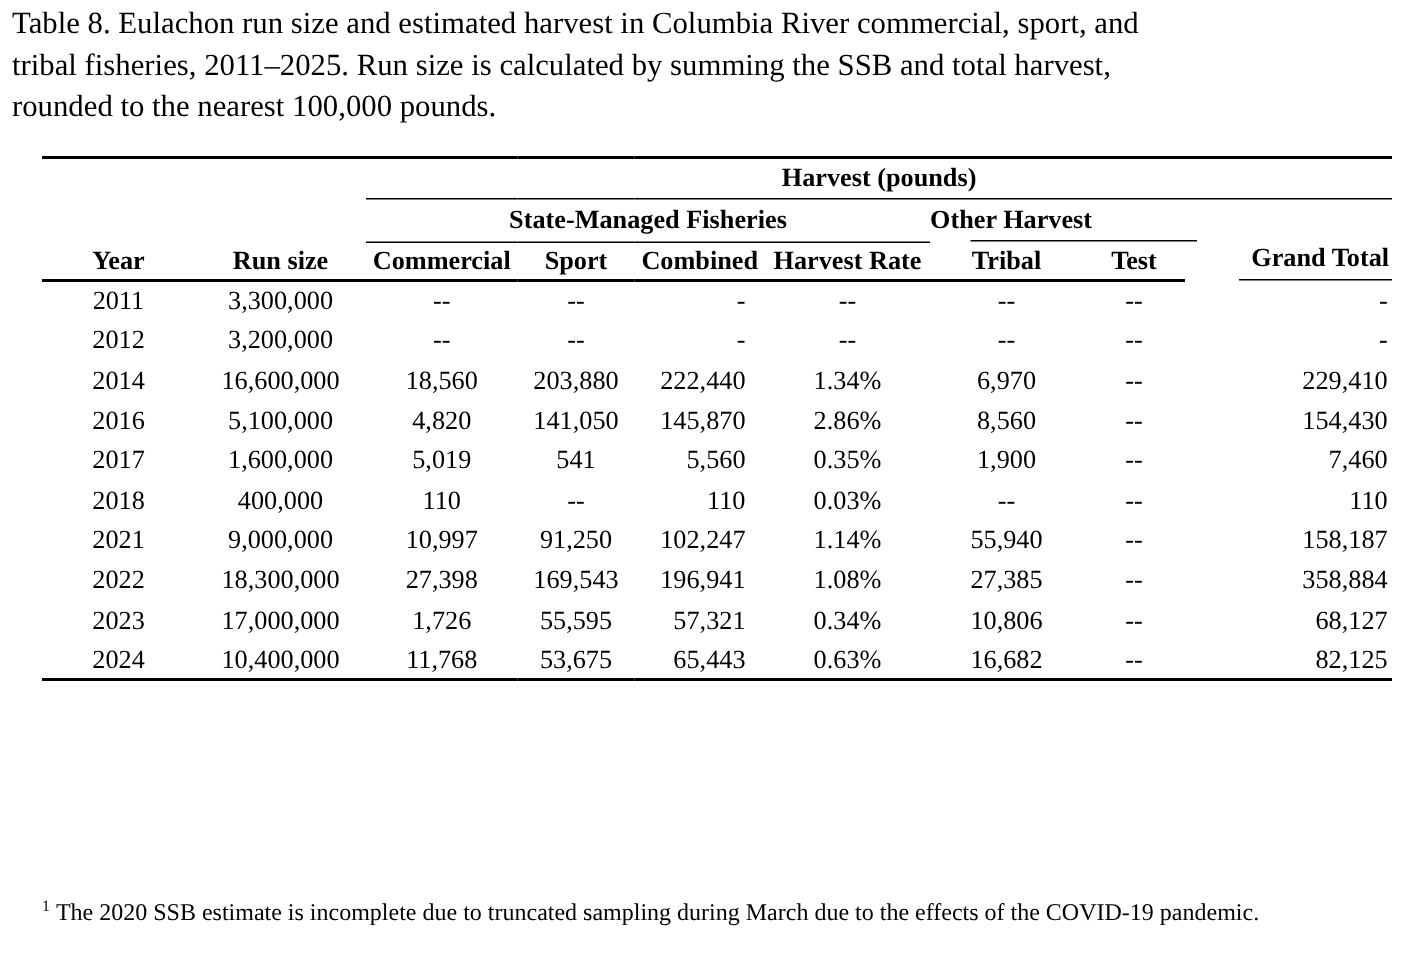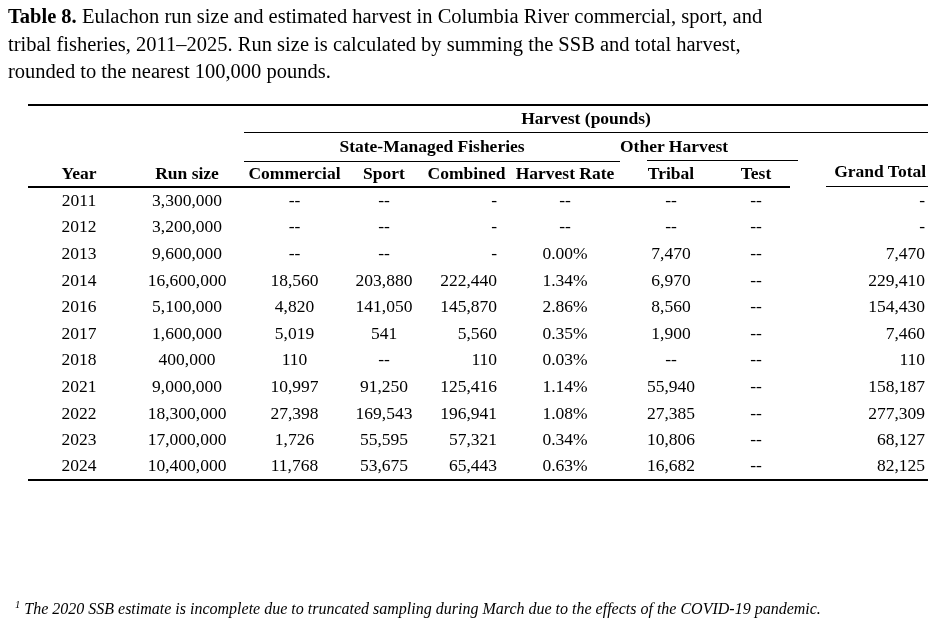--- a/index.html
+++ b/index.html
@@ -9,21 +9,21 @@
     font-family: "Liberation Serif", "DejaVu Serif", serif;
     color: #000;
   }
 
   
   .caption {
     position: absolute; left: 8px; top: 3px;
     font-size: 20.5px; line-height: 27.5px;
     white-space: nowrap;
   }
-  .caption b { font-weight: bold; }
+  .caption b { font-weight: normal; }
 
   
   table.harvest {
     position: absolute; left: 28px; top: 104px;
     width: 900px; table-layout: fixed; border-collapse: collapse;
     border-top: 2.5px solid #000; border-bottom: 2.5px solid #000;
     font-size: 17.5px;
   }
   col.c-year  { width: 102px; }
   col.c-run   { width: 114px; }
@@ -62,22 +62,22 @@
     display: inline-block;
     border-bottom: 1.7px solid #000;
     padding: 0 2px 4px 8px;
     font-family: Liberation Serif, serif;
   }
 
   sup.fn-mark { font-size: 11px; line-height: 0; }
 
   
   .footnote {
-    position: absolute; left: 15px; top: 600px;
-    font-style: italic; font-size: 16px;
+    position: absolute; left: 28px; top: 600px;
+    font-size: 16px;
   }
   .footnote sup { font-size: 10.5px; line-height: 0; margin-right: 4px; }
 </style>
 </head>
 <body>
 
 <div class="caption">
   <div><b>Table 8.</b> <span>Eulachon run size and estimated harvest in Columbia River commercial, sport, and</span></div>
   <div>tribal fisheries, 2011–2025. Run size is calculated by summing the SSB and total harvest,</div>
   <div>rounded to the nearest 100,000 pounds.</div>
@@ -138,31 +138,20 @@
         <td class="center">3,200,000</td>
         <td class="center">--</td>
         <td class="center">--</td>
         <td class="right comb">-</td>
         <td class="center">--</td>
         <td class="center">--</td>
         <td class="center">--</td>
         <td class="right grand">-</td>
       </tr>
       <tr>
-        <td class="center">2013</td>
-        <td class="center">9,600,000</td>
-        <td class="center">--</td>
-        <td class="center">--</td>
-        <td class="right comb">-</td>
-        <td class="center">0.00%</td>
-        <td class="center">7,470</td>
-        <td class="center">--</td>
-        <td class="right grand">7,470</td>
-      </tr>
-      <tr>
         <td class="center">2014</td>
         <td class="center">16,600,000</td>
         <td class="center">18,560</td>
         <td class="center">203,880</td>
         <td class="right comb">222,440</td>
         <td class="center">1.34%</td>
         <td class="center">6,970</td>
         <td class="center">--</td>
         <td class="right grand">229,410</td>
       </tr>
@@ -197,36 +186,36 @@
         <td class="center">0.03%</td>
         <td class="center">--</td>
         <td class="center">--</td>
         <td class="right grand">110</td>
       </tr>
       <tr>
         <td class="center">2021</td>
         <td class="center">9,000,000</td>
         <td class="center">10,997</td>
         <td class="center">91,250</td>
-        <td class="right comb">125,416</td>
+        <td class="right comb">102,247</td>
         <td class="center">1.14%</td>
         <td class="center">55,940</td>
         <td class="center">--</td>
         <td class="right grand">158,187</td>
       </tr>
       <tr>
         <td class="center">2022</td>
         <td class="center">18,300,000</td>
         <td class="center">27,398</td>
         <td class="center">169,543</td>
         <td class="right comb">196,941</td>
         <td class="center">1.08%</td>
         <td class="center">27,385</td>
         <td class="center">--</td>
-        <td class="right grand">277,309</td>
+        <td class="right grand">358,884</td>
       </tr>
       <tr>
         <td class="center">2023</td>
         <td class="center">17,000,000</td>
         <td class="center">1,726</td>
         <td class="center">55,595</td>
         <td class="right comb">57,321</td>
         <td class="center">0.34%</td>
         <td class="center">10,806</td>
         <td class="center">--</td>

